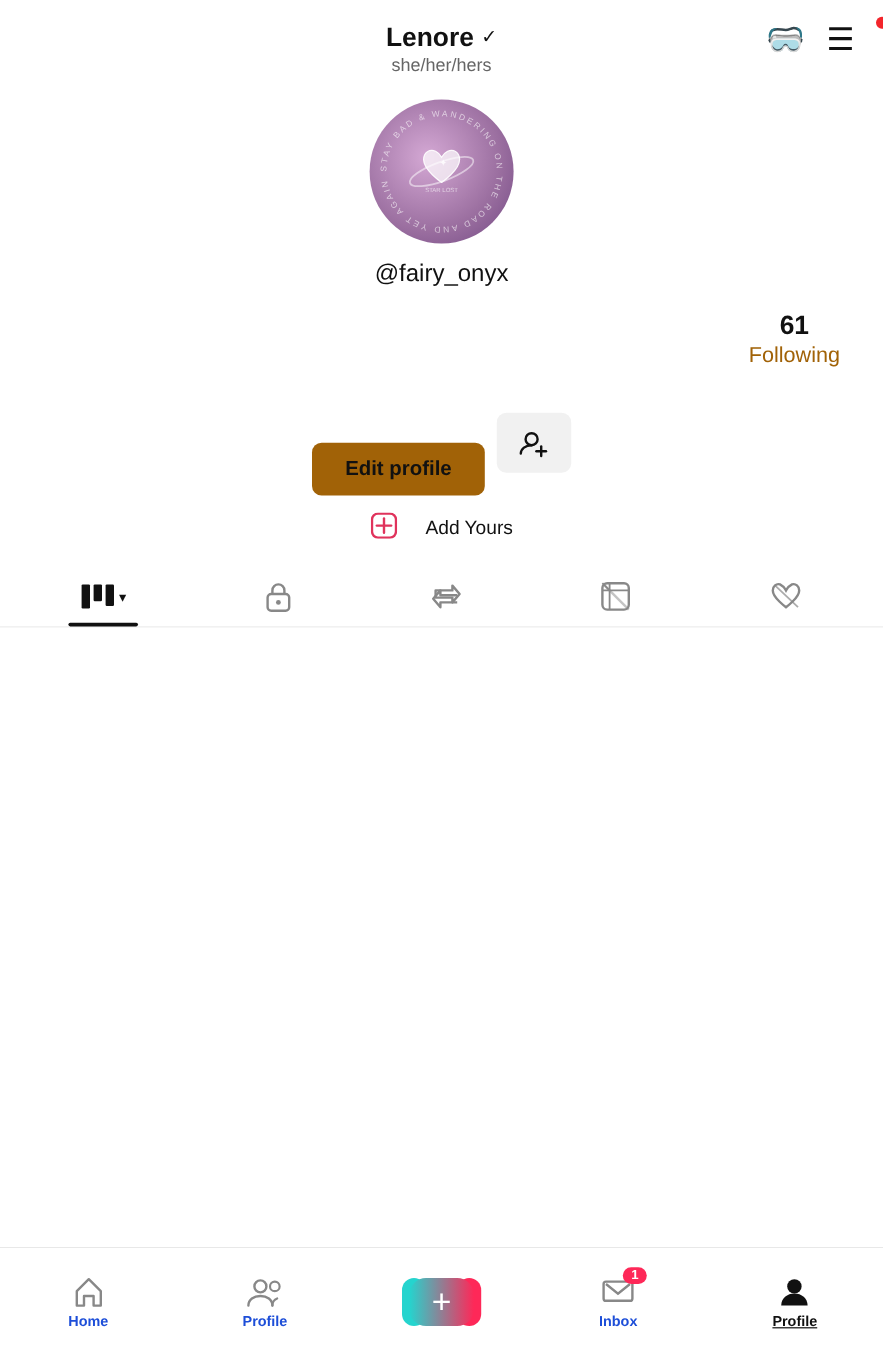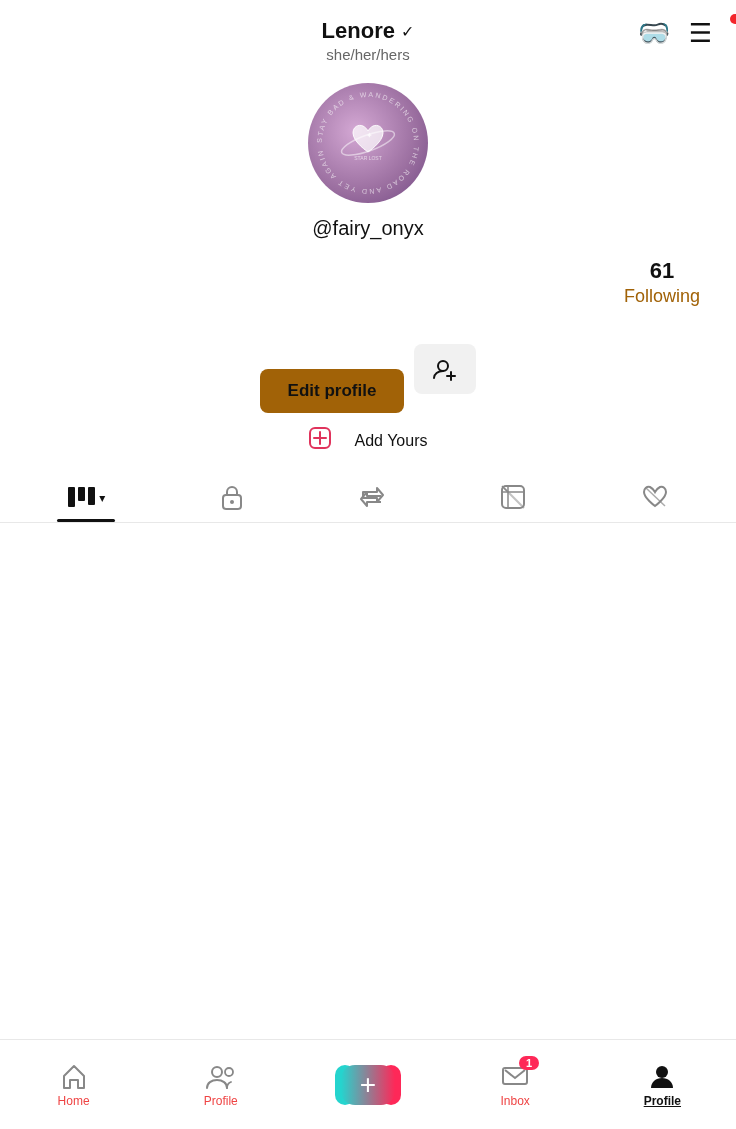--- a/index.html
+++ b/index.html
@@ -246,21 +246,22 @@
     .nav-item {
       display: flex;
       flex-direction: column;
       align-items: center;
       gap: 4px;
       cursor: pointer;
       min-width: 60px;
     }
     .nav-label {
       font-size: 12px;
-      color: #ef4444;
+      color: #1d4ed8;
+      font-weight: bold;
     }
     .nav-label.active {
       color: #111;
       font-weight: 600;
       text-decoration: underline;
     }
 
     
     .plus-btn {
       background: linear-gradient(135deg, #69c9d0, #ee1d52 50%, #010101);

